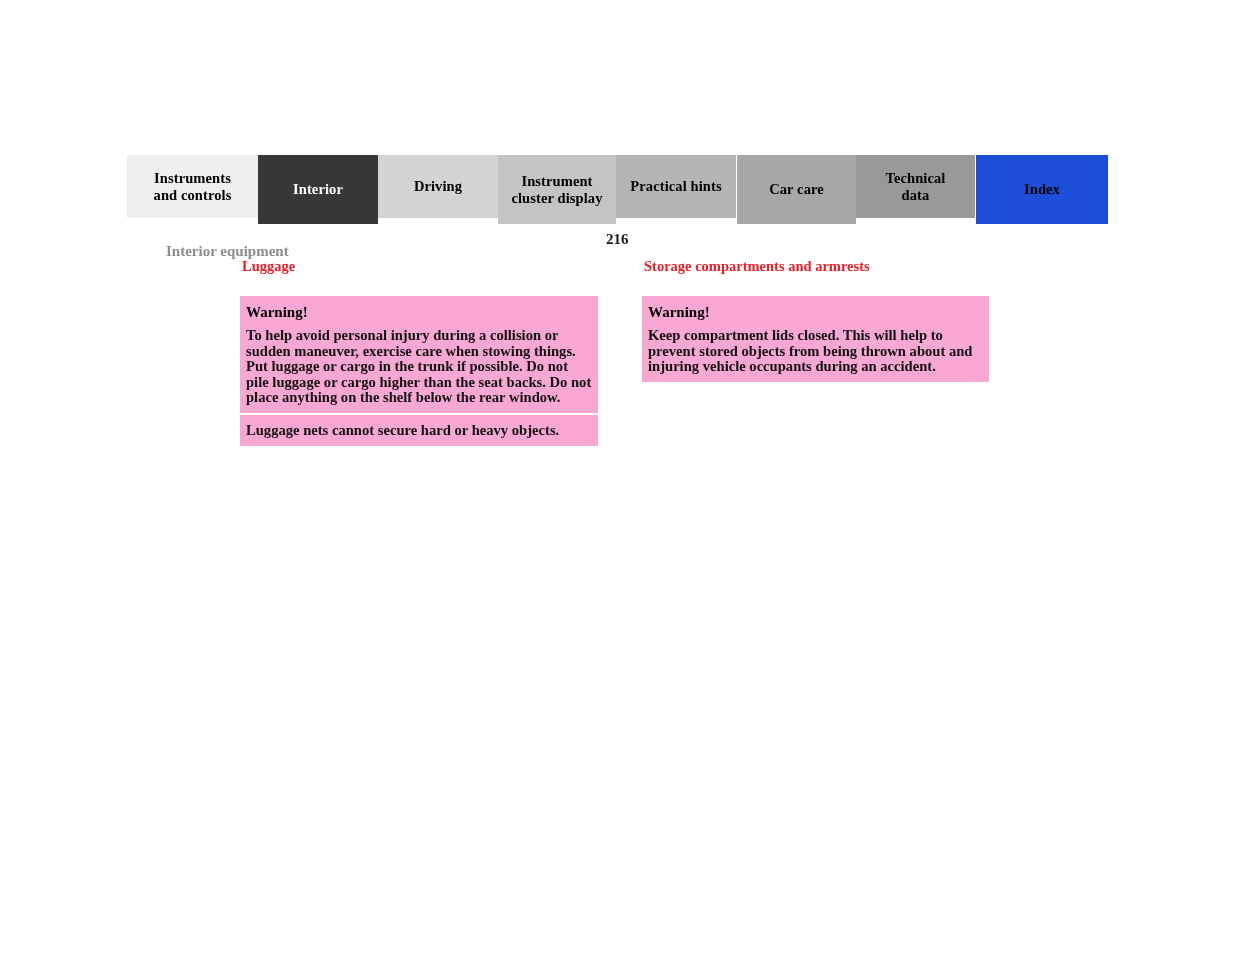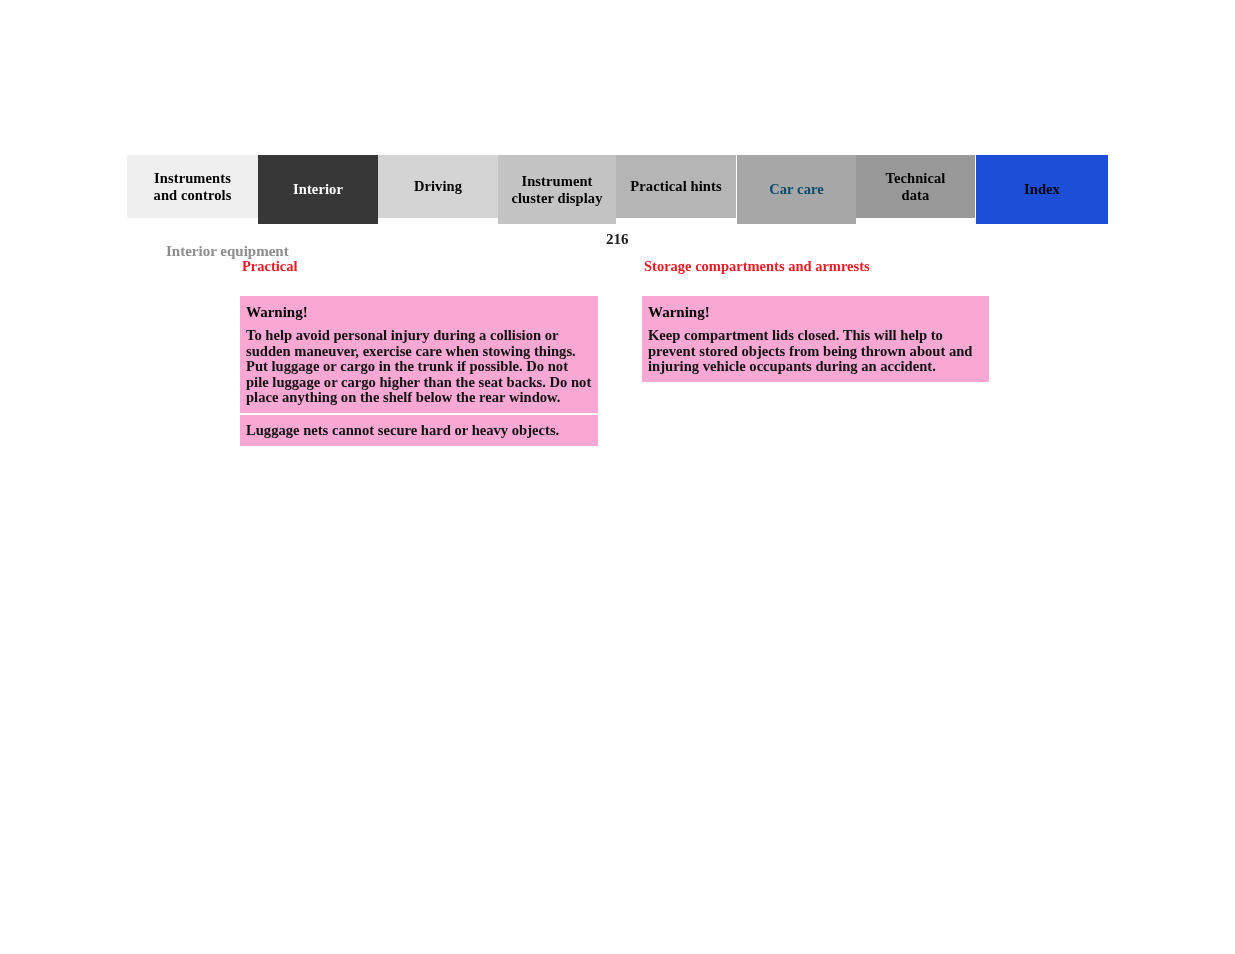--- a/index.html
+++ b/index.html
@@ -153,39 +153,39 @@
       </div>
       <div class="tab" style="left: 251px; width: 120px; height: 63px; background: rgb(212, 212, 212); color: rgb(0, 0, 0);">
         <span class="tab-label">Driving</span>
       </div>
       <div class="tab" style="left: 371px; width: 118px; height: 69px; background: rgb(196, 196, 196); color: rgb(0, 0, 0);">
         <span class="tab-label">Instrument<br>cluster display</span>
       </div>
       <div class="tab" style="left: 489px; width: 120px; height: 63px; background: rgb(181, 181, 181); color: rgb(0, 0, 0);">
         <span class="tab-label">Practical hints</span>
       </div>
-      <div class="tab" style="left: 610px; width: 119px; height: 69px; background: rgb(167, 167, 167); color: #0c4a6e;">
+      <div class="tab" style="left: 610px; width: 119px; height: 69px; background: rgb(167, 167, 167); color: #000000;">
         <span class="tab-label">Car care</span>
       </div>
       <div class="tab" style="left: 729px; width: 119px; height: 63px; background: rgb(153, 153, 153); color: rgb(0, 0, 0);">
         <span class="tab-label">Technical<br>data</span>
       </div>
       <div class="tab" style="left: 849px; width: 132px; height: 69px; background: #1d4ed8; color: rgb(0, 0, 0);">
         <span class="tab-label">Index</span>
       </div>
     </nav>
 
   <div id="crumbrow">
     <div id="section-title">Interior equipment</div>
     <div id="page-number">216</div>
   </div>
 
   <div id="content">
     <div class="column" id="col-left">
-      <h2 class="col-heading">Practical</h2>
+      <h2 class="col-heading">Luggage</h2>
       <div id="left-blocks">
           <div class="warning-box">
             <p class="warning-title">Warning!</p>
             <p class="warning-body">To help avoid personal injury during a collision or sudden maneuver, exercise care when stowing things. Put luggage or cargo in the trunk if possible. Do not pile luggage or cargo higher than the seat backs. Do not place anything on the shelf below the rear window.</p>
           </div>
           <div class="warning-box">
             <p class="warning-body single">Luggage nets cannot secure hard or heavy objects.</p>
           </div>
         </div>
     </div>

